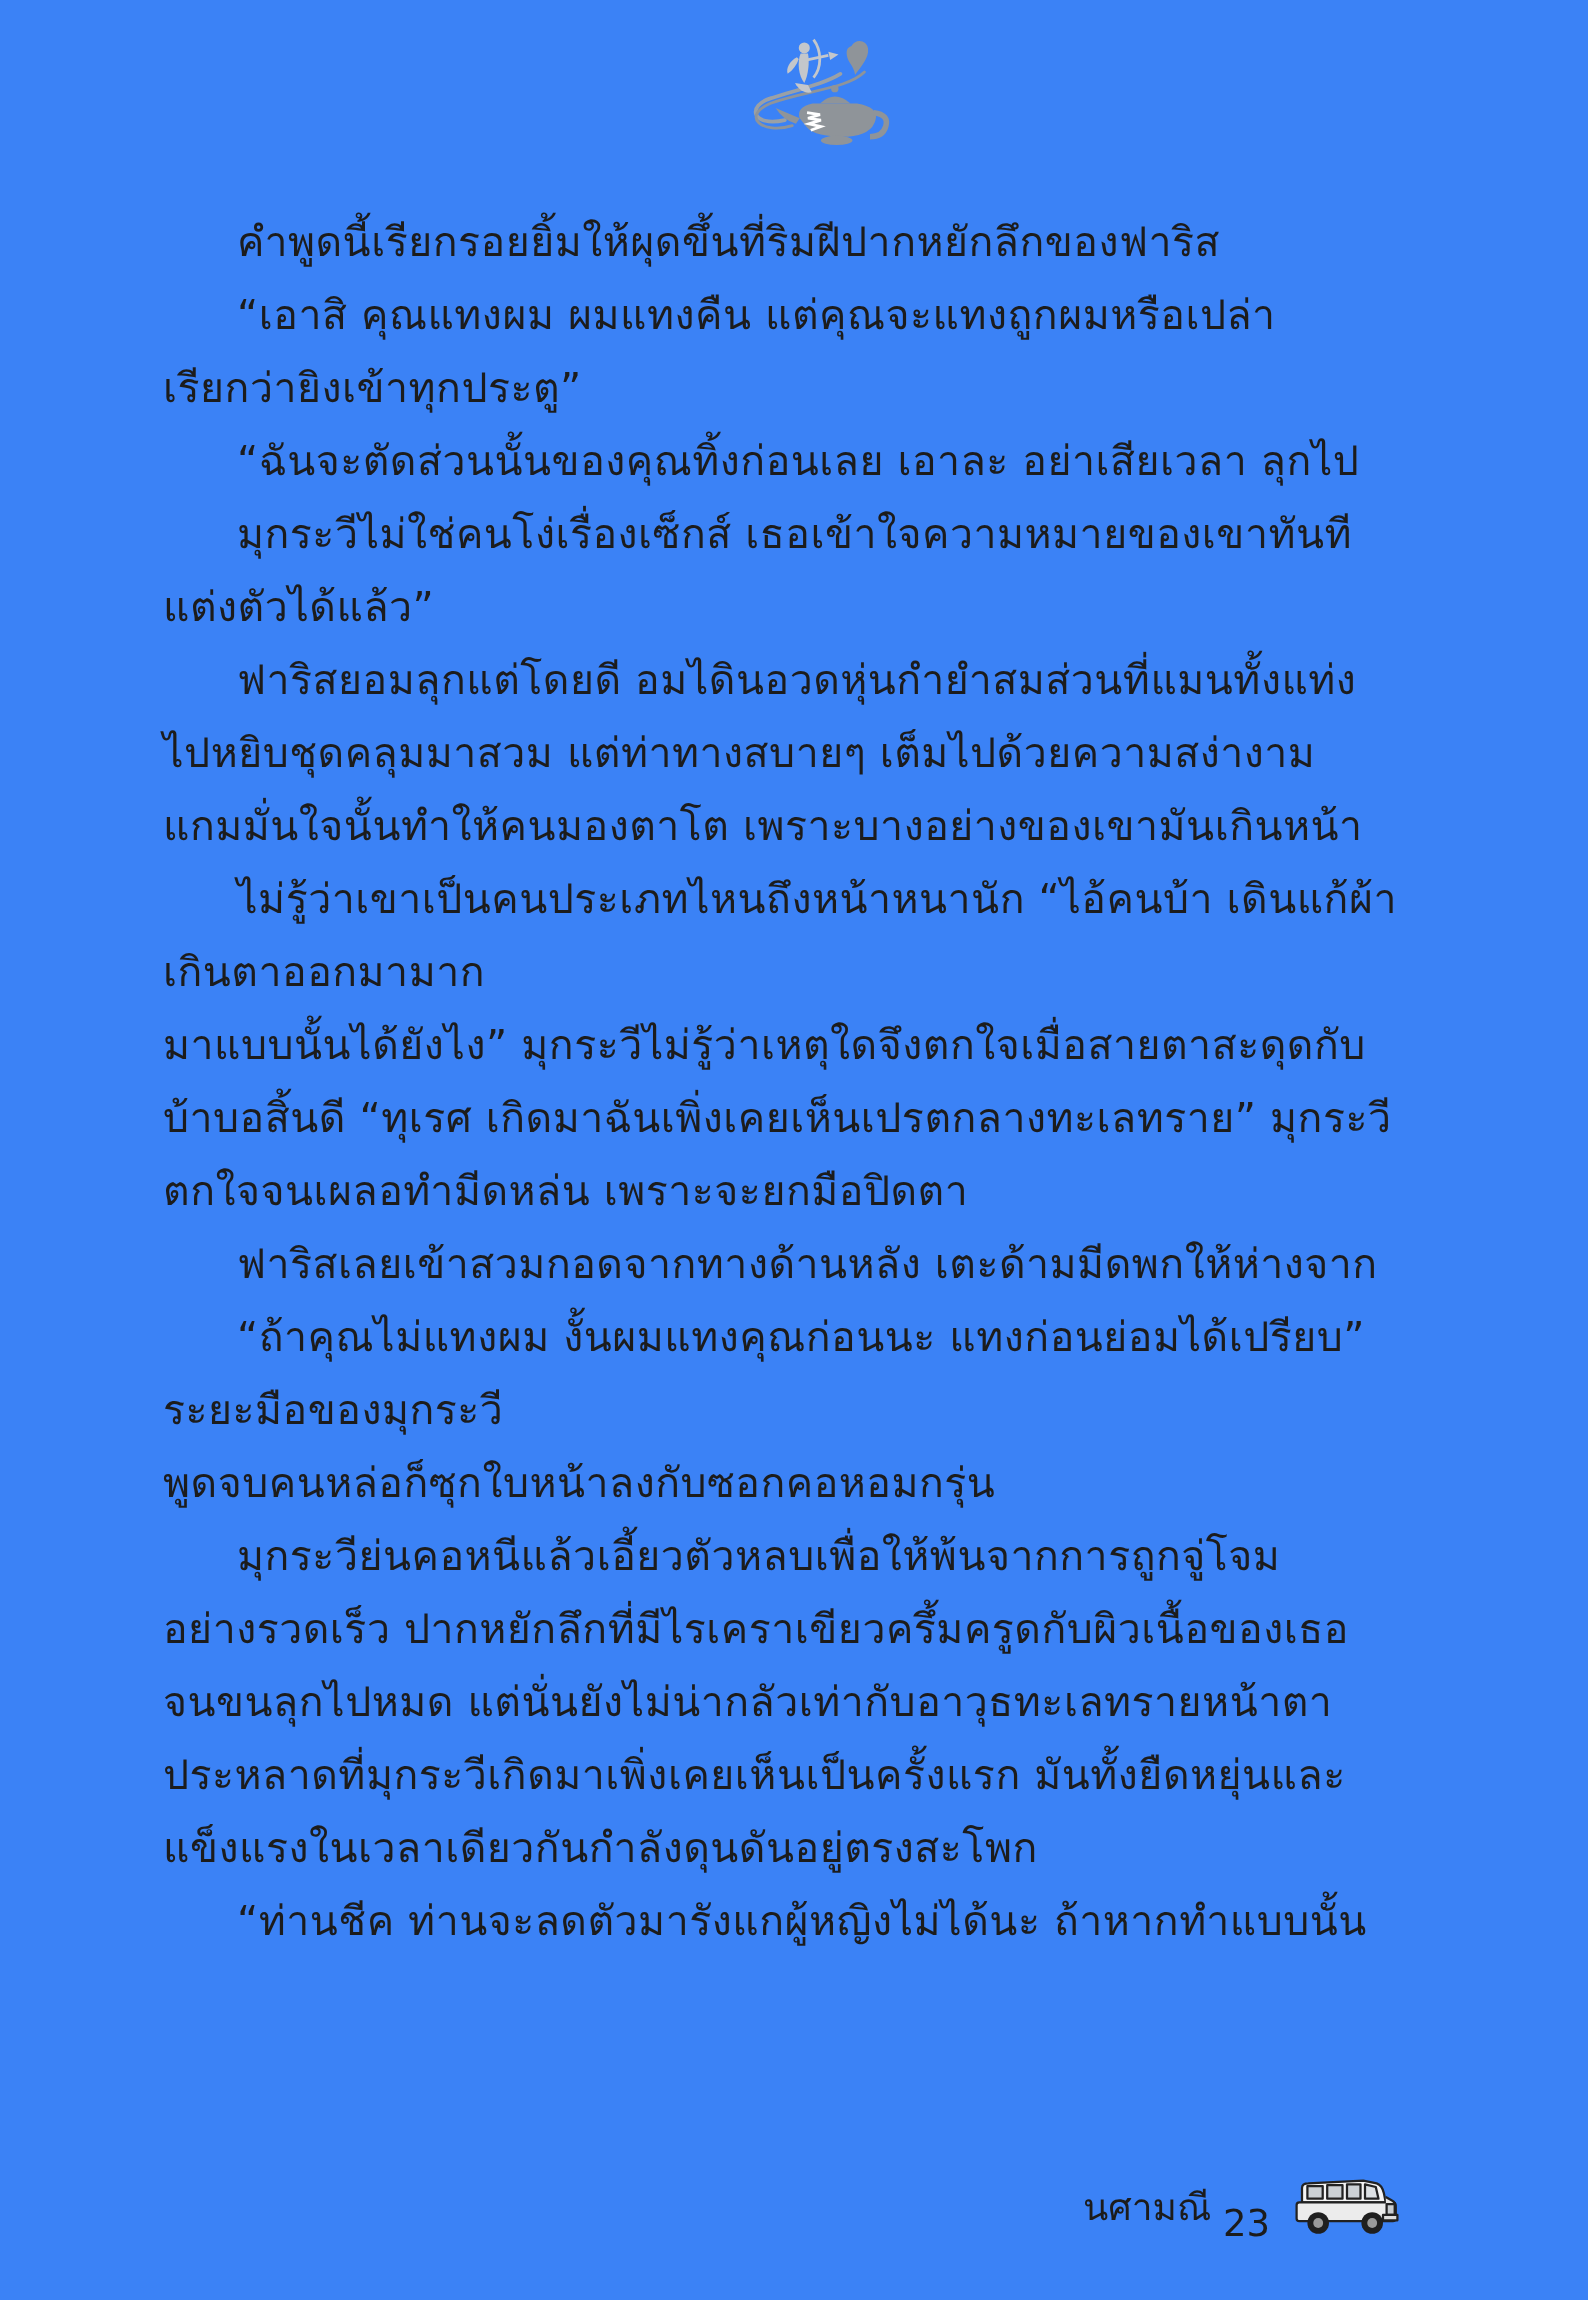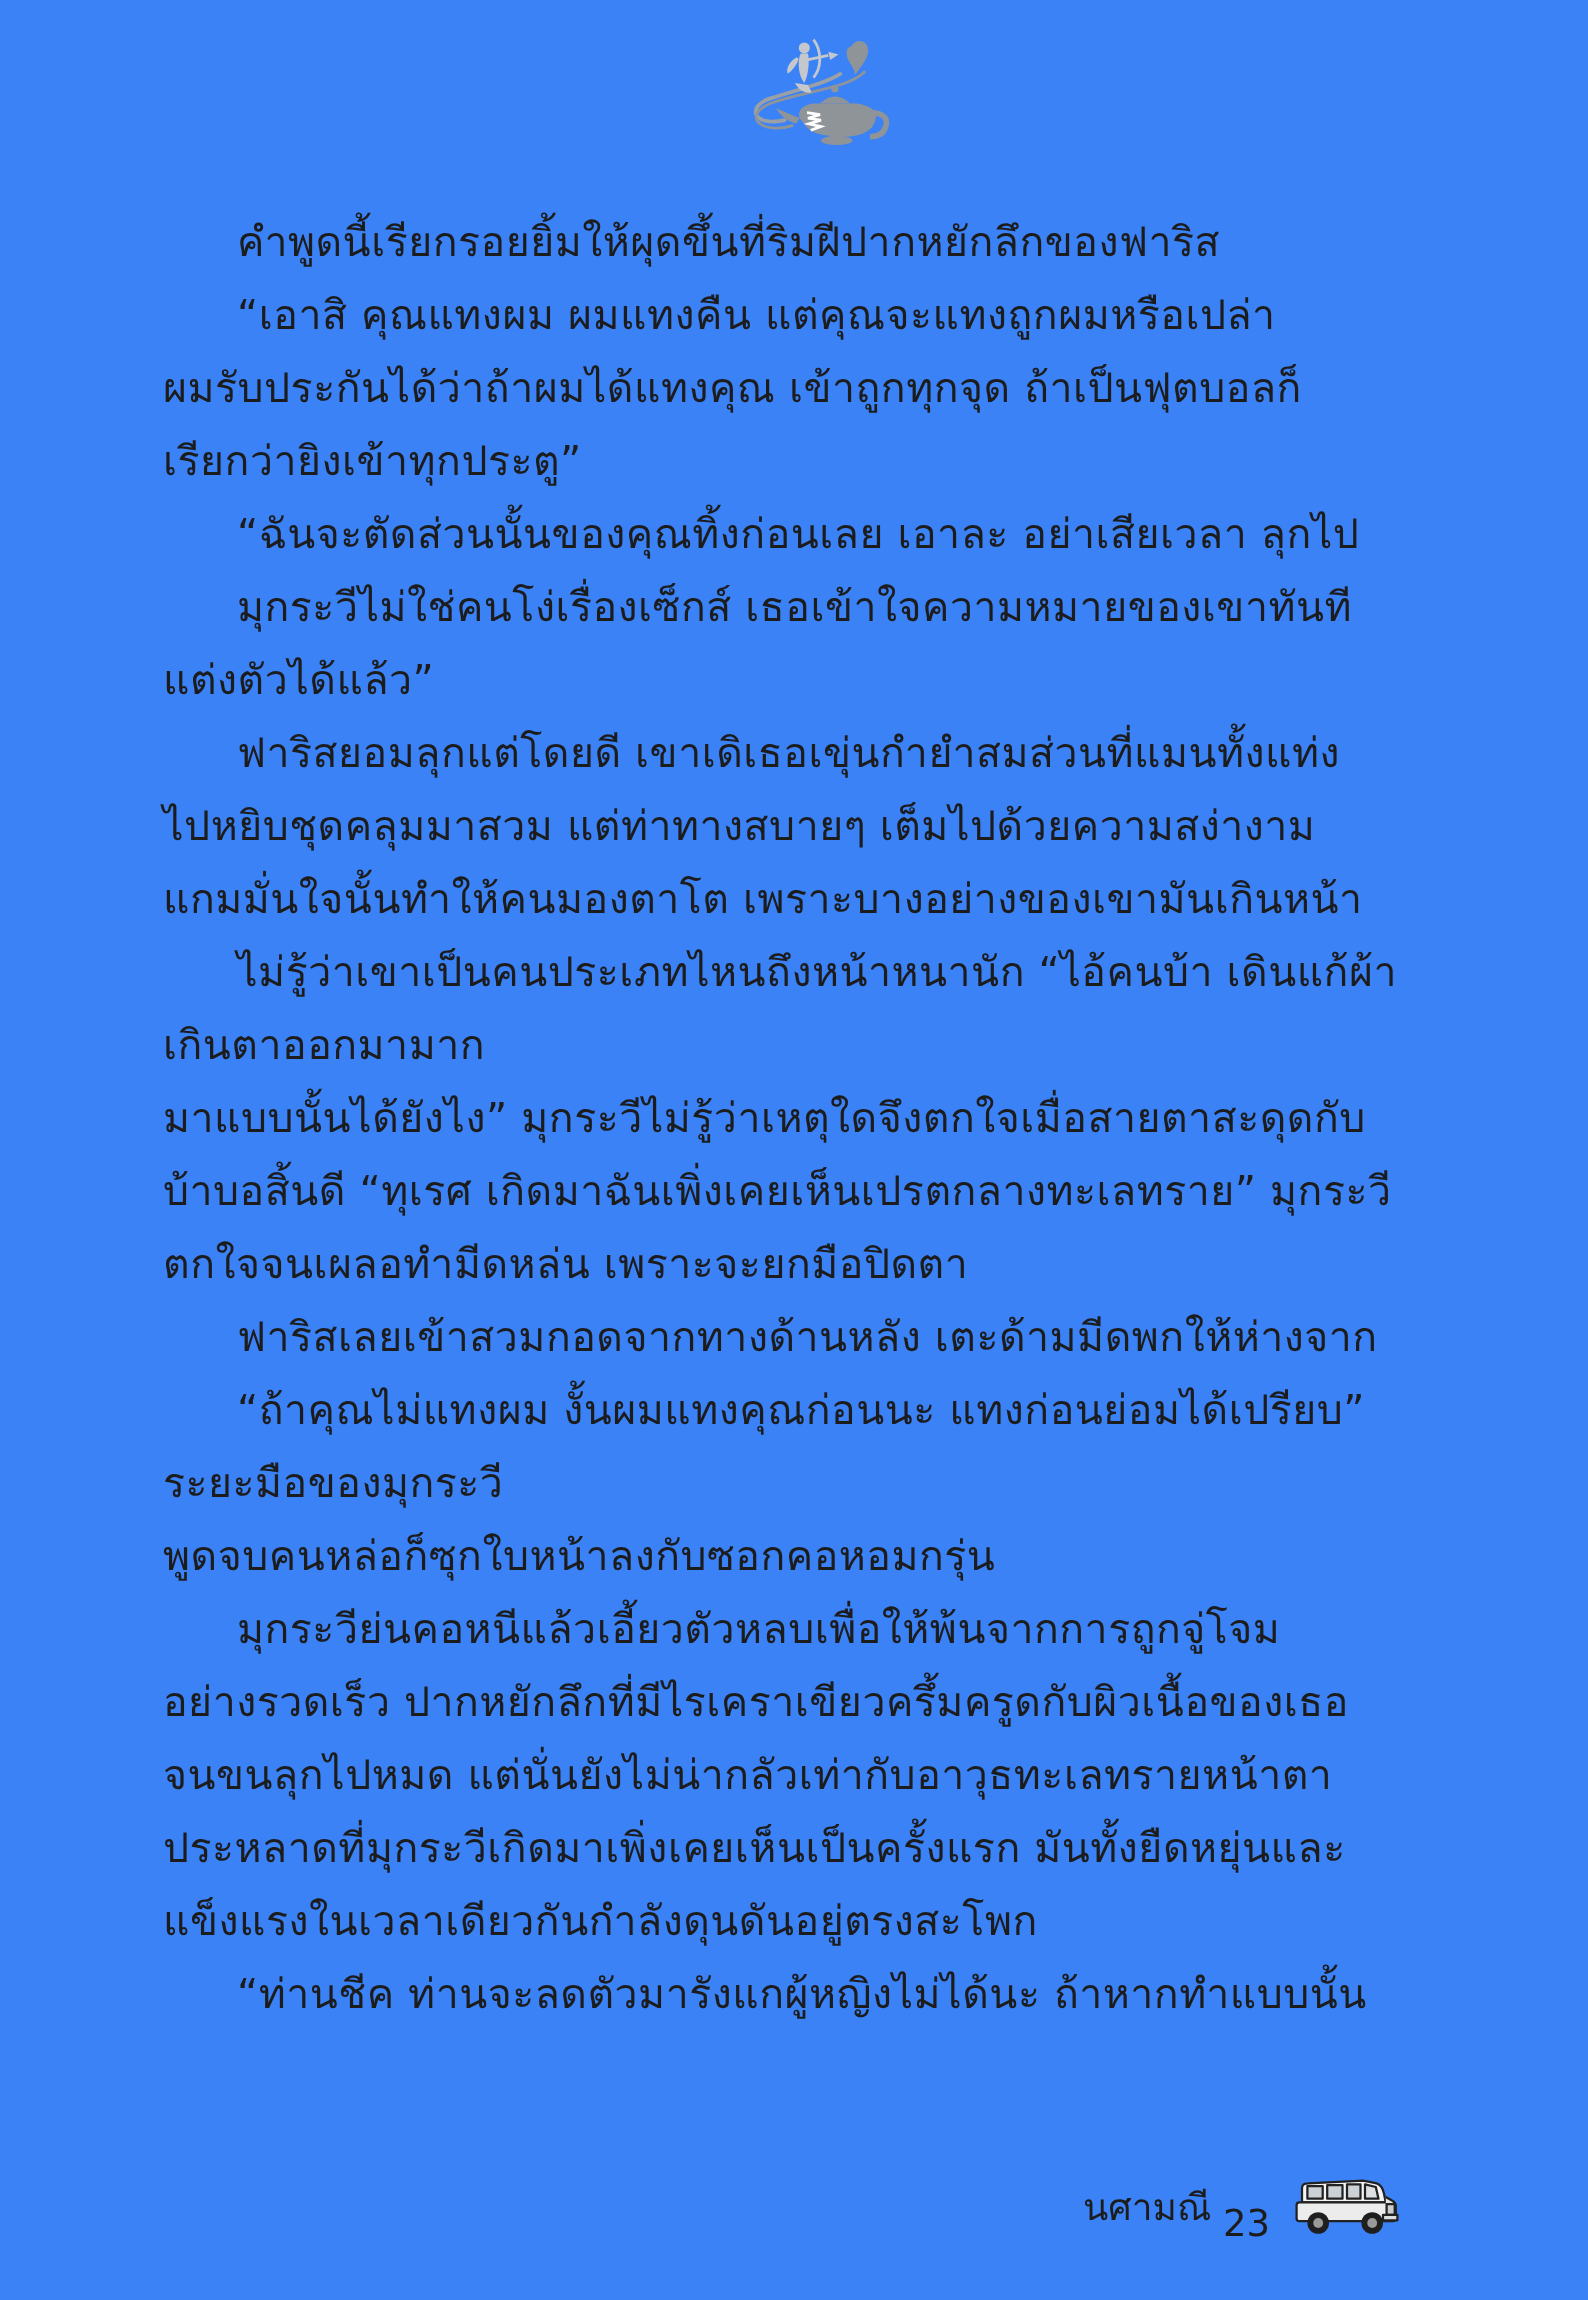--- a/index.html
+++ b/index.html
@@ -92,26 +92,25 @@
       <path d="M72,90 L46,79 Q54,92 68,96 Z" fill="#8f9499"></path>
       <path d="M152,84 q17,2 13,15 q-3,11 -17,11" stroke="#8f9499" stroke-width="6" fill="none"></path>
       <ellipse cx="112" cy="114" rx="17" ry="5" fill="#8f9499"></ellipse>
       <path d="M80,84 l14,2 l-13,4 l14,2 l-13,4 l13,3 l-11,4" stroke="#ffffff" stroke-width="3" fill="none"></path>
     </g>
   </svg>
 
   <div class="text-block">
       <div class="line indent">คำพูดนี้เรียกรอยยิ้มให้ผุดขึ้นที่ริมฝีปากหยักลึกของฟาริส</div>
       <div class="line indent">“เอาสิ คุณแทงผม ผมแทงคืน แต่คุณจะแทงถูกผมหรือเปล่า</div>
-      <div class="line">ผมรับประกันได้ว่าถ้าผมได้แทงคุณ เข้าถูกทุกจุด ถ้าเป็นฟุตบอลก็</div>
       <div class="line">เรียกว่ายิงเข้าทุกประตู”</div>
       <div class="line indent">“ฉันจะตัดส่วนนั้นของคุณทิ้งก่อนเลย เอาละ อย่าเสียเวลา ลุกไป</div>
       <div class="line indent">มุกระวีไม่ใช่คนโง่เรื่องเซ็กส์ เธอเข้าใจความหมายของเขาทันที</div>
       <div class="line">แต่งตัวได้แล้ว”</div>
-      <div class="line indent">ฟาริสยอมลุกแต่โดยดี เขาเดิเธอเขุ่นกำยำสมส่วนที่แมนทั้งแท่ง</div>
+      <div class="line indent">ฟาริสยอมลุกแต่โดยดี อมไดินอวดหุ่นกำยำสมส่วนที่แมนทั้งแท่ง</div>
       <div class="line">ไปหยิบชุดคลุมมาสวม แต่ท่าทางสบายๆ เต็มไปด้วยความสง่างาม</div>
       <div class="line">แกมมั่นใจนั้นทำให้คนมองตาโต เพราะบางอย่างของเขามันเกินหน้า</div>
       <div class="line indent">ไม่รู้ว่าเขาเป็นคนประเภทไหนถึงหน้าหนานัก “ไอ้คนบ้า เดินแก้ผ้า</div>
       <div class="line">เกินตาออกมามาก</div>
       <div class="line">มาแบบนั้นได้ยังไง” มุกระวีไม่รู้ว่าเหตุใดจึงตกใจเมื่อสายตาสะดุดกับ</div>
       <div class="line">บ้าบอสิ้นดี “ทุเรศ เกิดมาฉันเพิ่งเคยเห็นเปรตกลางทะเลทราย” มุกระวี</div>
       <div class="line">ตกใจจนเผลอทำมีดหล่น เพราะจะยกมือปิดตา</div>
       <div class="line indent">ฟาริสเลยเข้าสวมกอดจากทางด้านหลัง เตะด้ามมีดพกให้ห่างจาก</div>
       <div class="line indent">“ถ้าคุณไม่แทงผม งั้นผมแทงคุณก่อนนะ แทงก่อนย่อมได้เปรียบ”</div>
       <div class="line">ระยะมือของมุกระวี</div>

